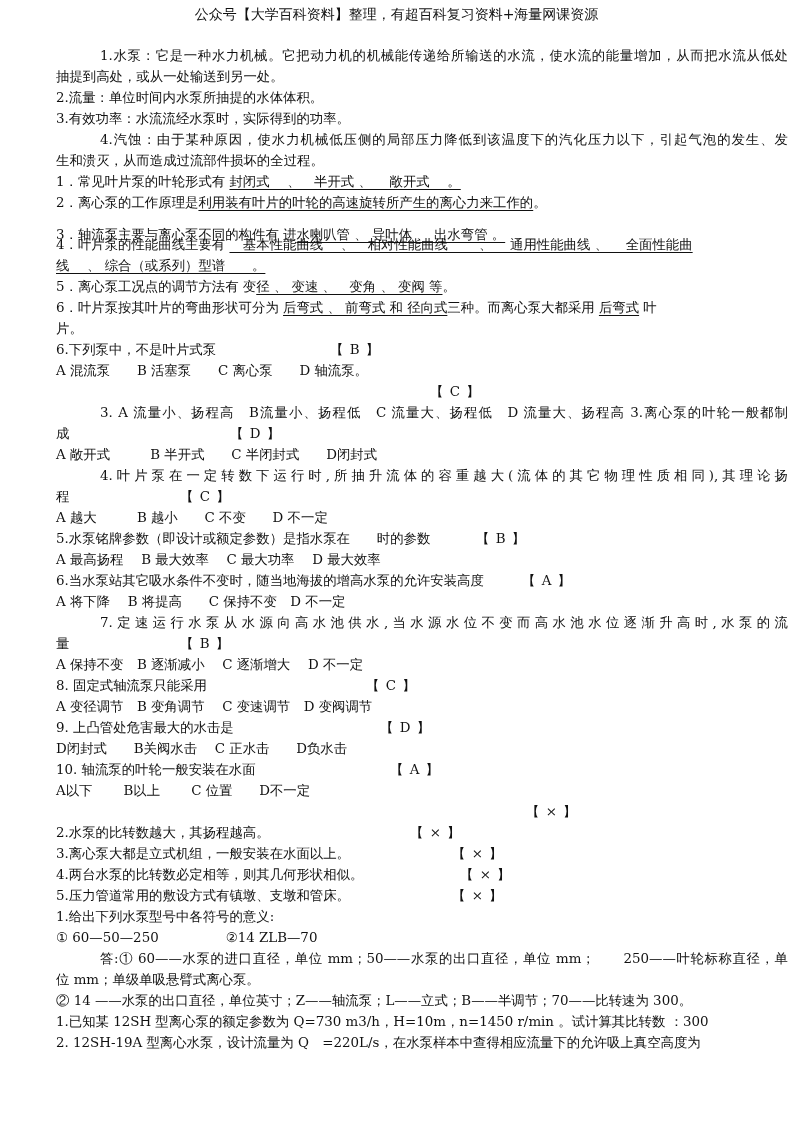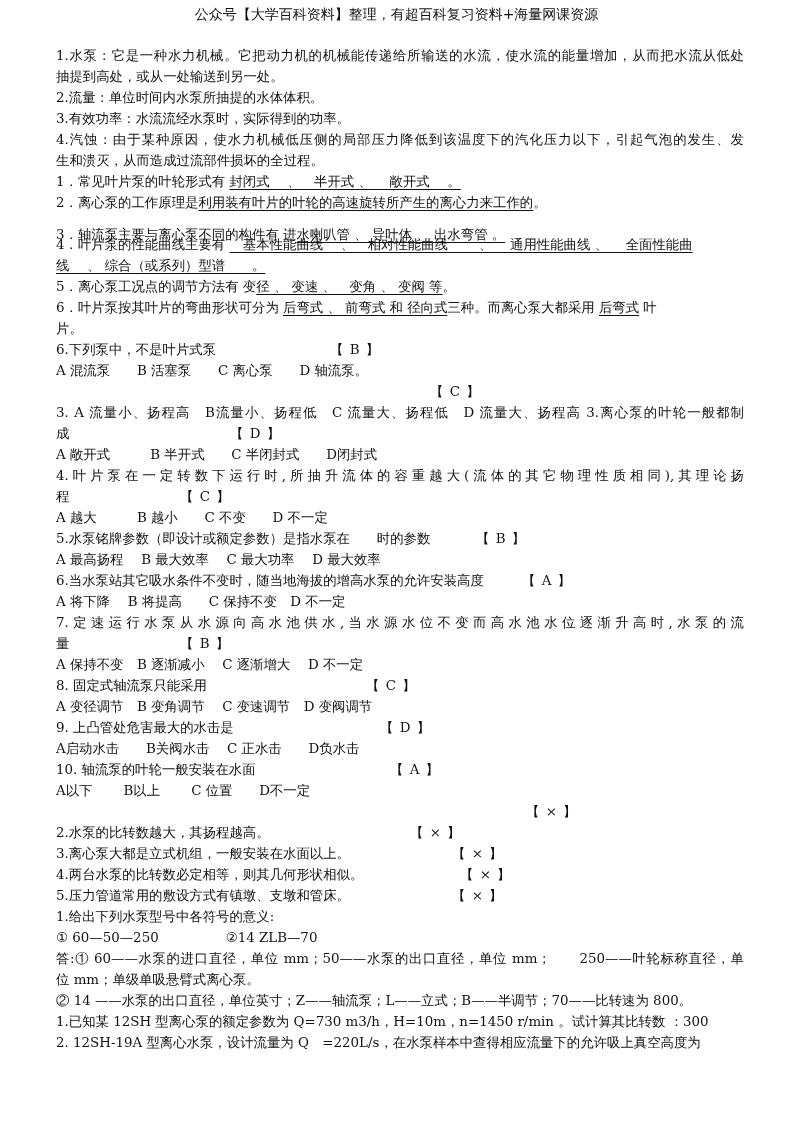--- a/index.html
+++ b/index.html
@@ -2,21 +2,21 @@
 <html><head>
 <meta charset="utf-8">
 <style>
   html, body { margin: 0; padding: 0; background: #ffffff; }
   body { width: 793px; height: 1122px; position: relative; overflow: hidden;
          font-family: "DejaVu Serif", "Liberation Serif", serif; color: #111; }
   .header { position: absolute; top: 4px; left: 0; width: 793px; text-align: center;
             font-size: 14px; line-height: 20px; }
   .line { position: absolute; left: 56px; font-size: 13.4px; line-height: 20px;
           white-space: nowrap; }
-  .just { width: 688px; text-align: justify; text-align-last: justify; }
+  .just { width: 688px; text-align: justify; text-align-last: justify; margin-left: 44px; }
   .u { text-decoration: underline; text-underline-offset: 3px; }
   .ans { letter-spacing: 1px; }
 </style>
 </head>
 <body>
 
 <div class="header">公众号【大学百科资料】整理，有超百科复习资料+海量网课资源</div>
 
 <div class="line just" style="top:46px">1.水泵：它是一种水力机械。它把动力机的机械能传递给所输送的水流，使水流的能量增加，从而把水流从低处</div>
 <div class="line" style="top:67px">抽提到高处，或从一处输送到另一处。</div>
@@ -86,21 +86,21 @@
 <div class="line" style="top:655px">A 保持不变　B 逐渐减小　 C 逐渐增大　 D 不一定</div>
 <div class="line" style="top:676px">
   <span>8. 固定式轴流泵只能采用</span>
   <span class="ans" style="position:absolute;left:310px">【 C 】</span>
 </div>
 <div class="line" style="top:697px">A 变径调节　B 变角调节　 C 变速调节　D 变阀调节</div>
 <div class="line" style="top:718px">
   <span>9. 上凸管处危害最大的水击是</span>
   <span class="ans" style="position:absolute;left:324px">【 D 】</span>
 </div>
-<div class="line" style="top:739px">A启动水击　　B关阀水击　 C 正水击　　D负水击</div>
+<div class="line" style="top:739px">D闭封式　　B关阀水击　 C 正水击　　D负水击</div>
 <div class="line" style="top:760px">
   <span>10. 轴流泵的叶轮一般安装在水面</span>
   <span class="ans" style="position:absolute;left:334px">【 A 】</span>
 </div>
 <div class="line" style="top:781px"> A以下　　 B以上　　 C 位置　　D不一定</div>
 
 <div class="line" style="top:802px">
   <span class="ans" style="position:absolute;left:470px">【 × 】</span>
 </div>
 <div class="line" style="top:823px">
@@ -117,16 +117,16 @@
 </div>
 <div class="line" style="top:886px">
   <span> 5.压力管道常用的敷设方式有镇墩、支墩和管床。</span>
   <span class="ans" style="position:absolute;left:396px">【 × 】</span>
 </div>
 
 <div class="line" style="top:907px">1.给出下列水泵型号中各符号的意义:</div>
 <div class="line" style="top:928px">① 60—50—250　　　　　②14 ZLB—70</div>
 <div class="line just" style="top:949px">答:① 60——水泵的进口直径，单位 mm；50——水泵的出口直径，单位 mm；　　250——叶轮标称直径，单</div>
 <div class="line" style="top:970px">位 mm；单级单吸悬臂式离心泵。</div>
-<div class="line" style="top:991px">② 14 ——水泵的出口直径，单位英寸；Z——轴流泵；L——立式；B——半调节；70——比转速为 800。</div>
+<div class="line" style="top:991px">② 14 ——水泵的出口直径，单位英寸；Z——轴流泵；L——立式；B——半调节；70——比转速为 300。</div>
 
 <div class="line" style="top:1012px">1.已知某 12SH 型离心泵的额定参数为 Q=730 m3/h，H=10m，n=1450 r/min 。试计算其比转数 ：300</div>
 <div class="line" style="top:1033px">2. 12SH-19A  型离心水泵，设计流量为 Q　=220L/s，在水泵样本中查得相应流量下的允许吸上真空高度为</div>
 
 </body></html>

